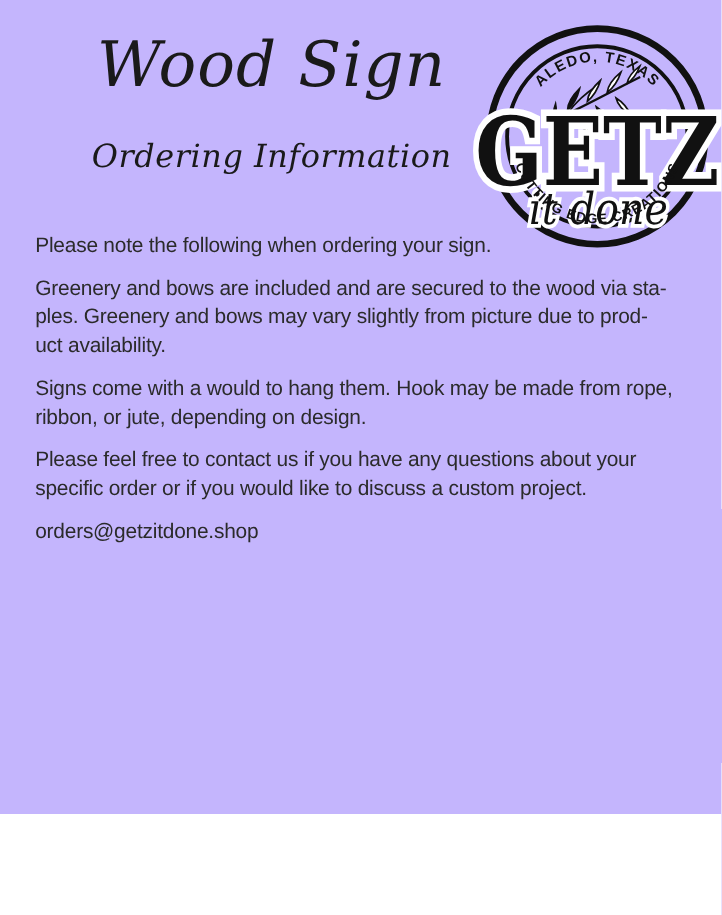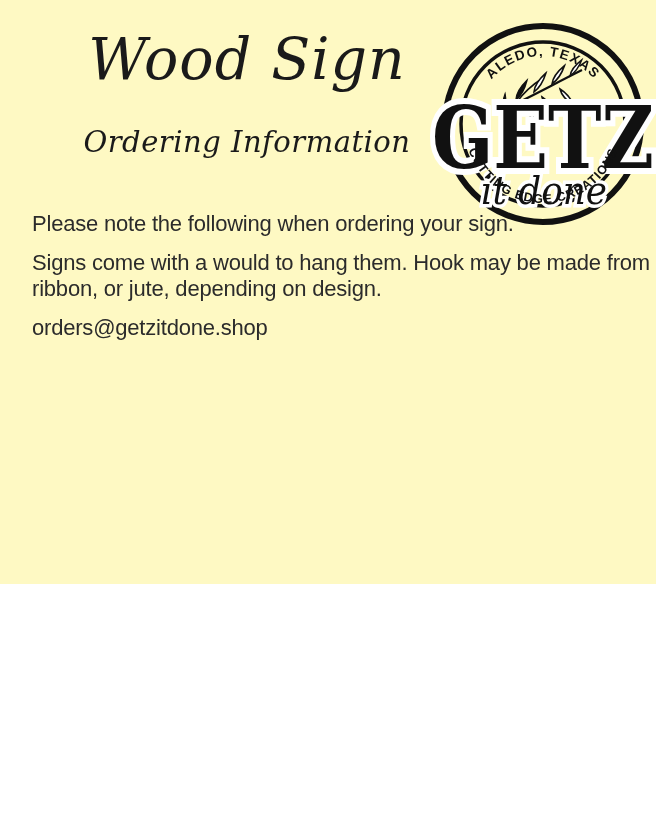--- a/index.html
+++ b/index.html
@@ -1,21 +1,21 @@
 <!DOCTYPE html>
 <html><head>
 <meta charset="utf-8">
 <style>
   * { margin: 0; padding: 0; box-sizing: border-box; }
   html, body { background: #fff; }
   .page {
     position: relative;
     width: 656px;
-    height: 584px;
-    background: #fef9c3;
+    height: 740px;
+    background: #c4b5fd;
     overflow: hidden;
     font-family: "Liberation Sans", sans-serif;
   }
   
   .title {
     position: absolute;
     top: 18px;
     left: 0;
     width: 494px;
     text-align: center;
@@ -86,21 +86,21 @@
   }
   
   .body-text {
     position: absolute;
     top: 211px;
     left: 32px;
     width: 614px;
   }
   .body-text p {
     white-space: pre;
-    font-size: 22px;
+    font-size: 19px;
     line-height: 26px;
     letter-spacing: -0.2px;
     color: #2b2b2b;
     margin: 0 0 13px 0;
   }
   .body-text p.email-line {
     margin-bottom: 17px;
   }
 </style>
 </head>
@@ -147,18 +147,23 @@
     <text class="tagline-halo" x="114" y="192" text-anchor="middle" textLength="126" lengthAdjust="spacingAndGlyphs">it done</text>
     <text class="tagline-text" x="114" y="192" text-anchor="middle" textLength="126" lengthAdjust="spacingAndGlyphs">it done</text>
 
     <text class="arc-bottom-text" text-anchor="middle">
       <textPath href="#arcBottom" startOffset="50%">CUTTING EDGE CREATIONS</textPath>
     </text>
   </svg>
 
   <main class="body-text">
     <p>Please note the following when ordering your sign.</p>
+    <p>Greenery and bows are included and are secured to the wood via sta-
+ples. Greenery and bows may vary slightly from picture due to prod-
+uct availability.</p>
     <p>Signs come with a would to hang them. Hook may be made from rope,
 ribbon, or jute, depending on design.</p>
+    <p>Please feel free to contact us if you have any questions about your
+specific order or if you would like to discuss a custom project.</p>
     <p class="email-line">orders@getzitdone.shop</p>
   </main>
 
 </div>
 
 </body></html>

